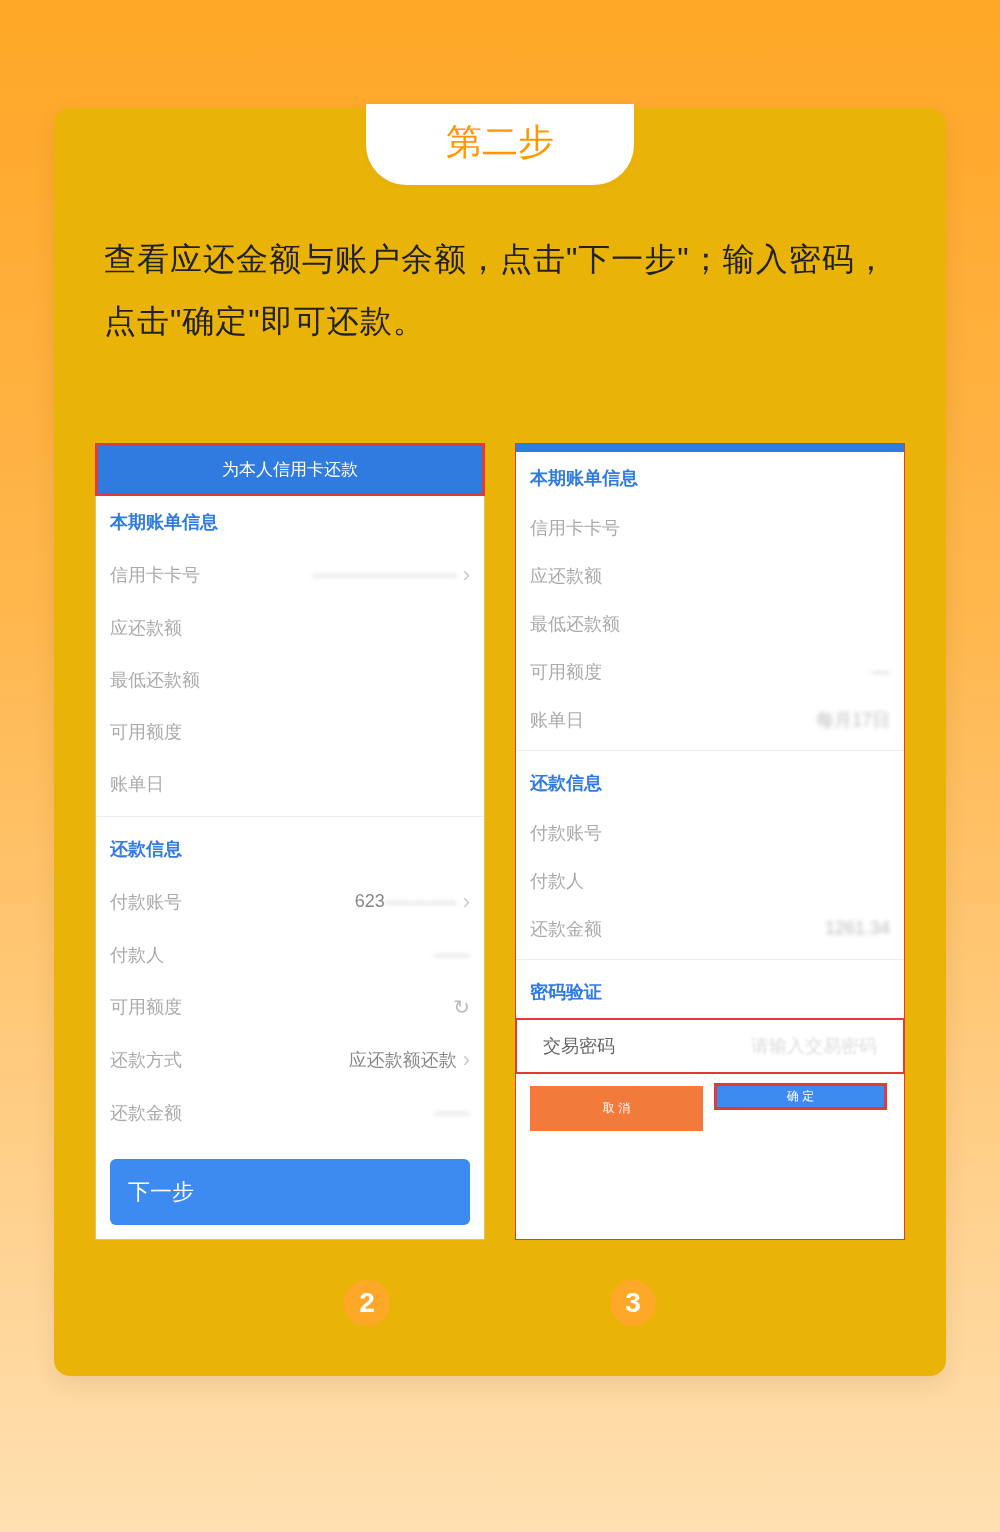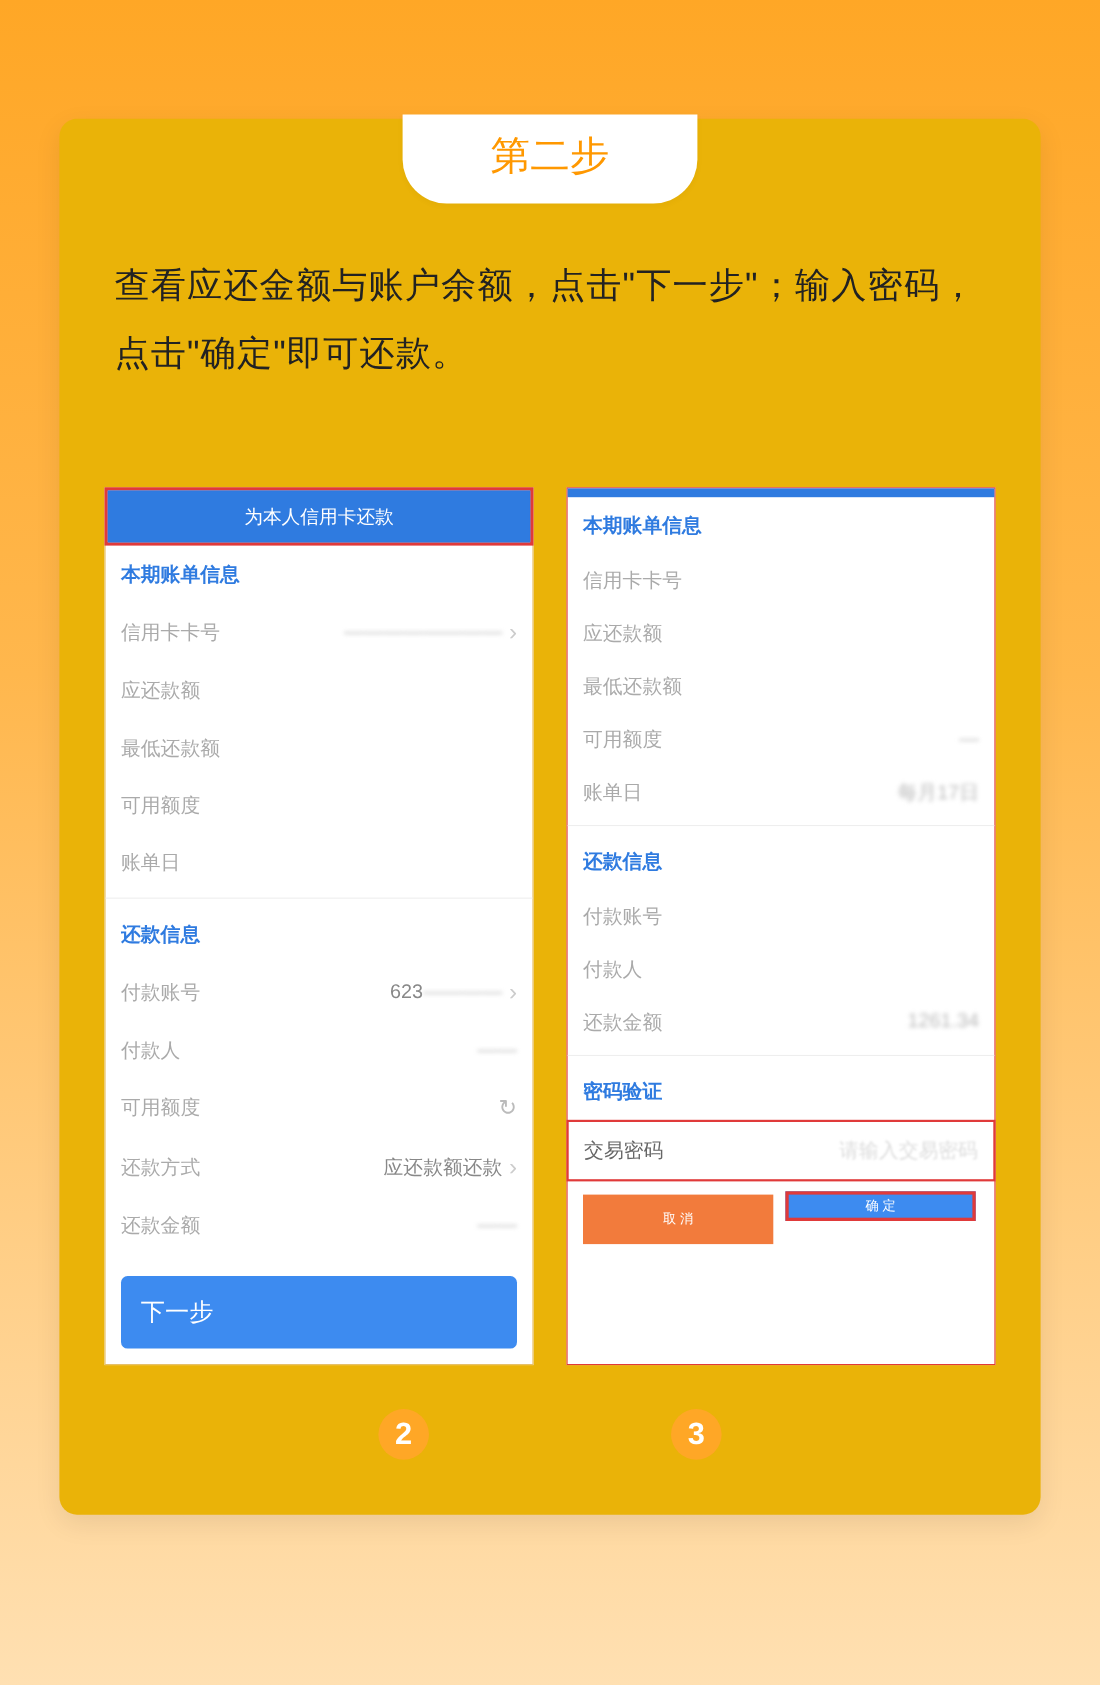--- a/index.html
+++ b/index.html
@@ -104,21 +104,21 @@
   text-align: left;
   padding: 18px;
   margin: 20px 14px 14px;
   border-radius: 6px;
   font-size: 22px;
 }
 
 .pwd-box {
   border: 2px solid #e03a3a;
   margin: 0 -1px;
-  padding: 2px 0;
+  padding: 2px 12px;
 }
 .pwd-row {
   display: flex;
   justify-content: space-between;
   padding: 12px 14px;
 }
 .pwd-row .ph { color: #ddd; filter: blur(1px); }
 
 .btn-row {
   display: flex;

